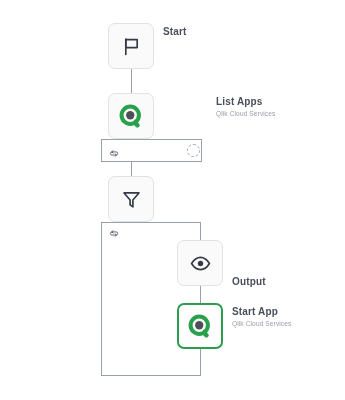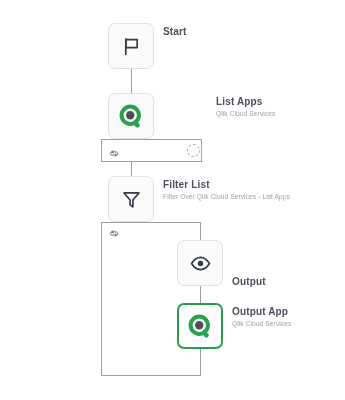--- a/index.html
+++ b/index.html
@@ -153,24 +153,20 @@
   </span>
   <div class="slot" style="left:187px; top:143.5px;"></div>
 
   <div class="node" style="left:108px; top:176px;">
     <span>
       <svg width="21" height="21" viewBox="0 0 24 24" fill="none" stroke="#343a46" stroke-width="1.9" stroke-linecap="round" stroke-linejoin="round">
         <path d="M3.5 4.5 H20.5 L13.6 12.6 V20.5 L10.4 18.2 V12.6 Z"></path>
       </svg>
     </span>
   </div>
-  <div class="label" style="left:163px; top:179px;">
-    <span class="title">Filter List</span>
-    <span class="subtitle">Filter Over Qlik Cloud Services - List Apps</span>
-  </div>
 
   <span class="loop-badge" style="left:109px; top:224.5px;">
     <svg width="11" height="11" viewBox="0 0 24 24" fill="none" stroke="#5b6170" stroke-width="2" stroke-linecap="round" stroke-linejoin="round">
       <path d="M6.5 8.5 H15.5 A3.5 3.5 0 0 1 15.5 15.5 H6.5 A3.5 3.5 0 0 1 6.5 8.5 Z"></path>
       <path d="M9.2 5.8 L6.2 8.5 L9.2 11.2"></path>
       <path d="M13.4 12.8 L16.4 15.5 L13.4 18.2"></path>
     </svg>
   </span>
 
   <div class="node" style="left:177px; top:240px;">
@@ -189,17 +185,17 @@
   <div class="node selected" style="left:177px; top:303px;">
     <span>
       <svg width="25" height="25" viewBox="0 0 32 32">
         <circle cx="14.4" cy="14.4" r="11.1" fill="none" stroke="#29a14c" stroke-width="5.2"></circle>
         <circle cx="14.4" cy="14.4" r="5.3" fill="#4d4f56"></circle>
         <path d="M20.2 19.6 L25.8 25.2 A2.9 2.9 0 0 1 21.7 29.3 L17.2 24.8 Z" fill="#29a14c"></path>
       </svg>
     </span>
   </div>
   <div class="label" style="left:232px; top:306px;">
-    <span class="title">Output App</span>
+    <span class="title">Start App</span>
     <span class="subtitle">Qlik Cloud Services</span>
   </div>
 
 </div>
 
 </body></html>

